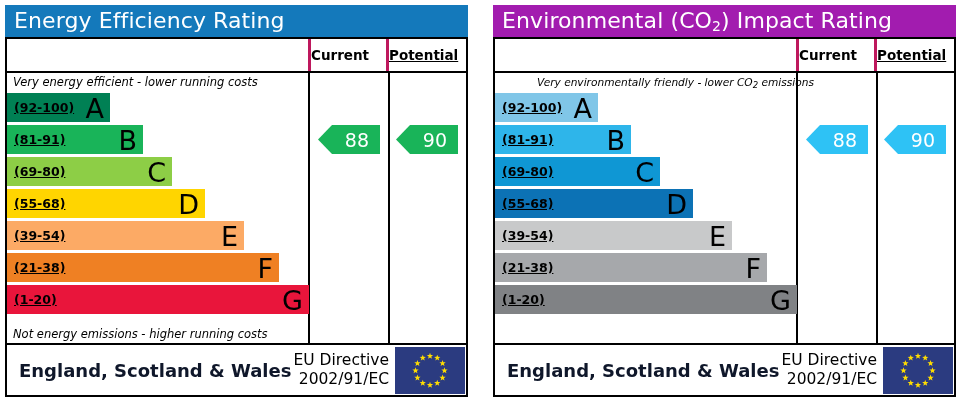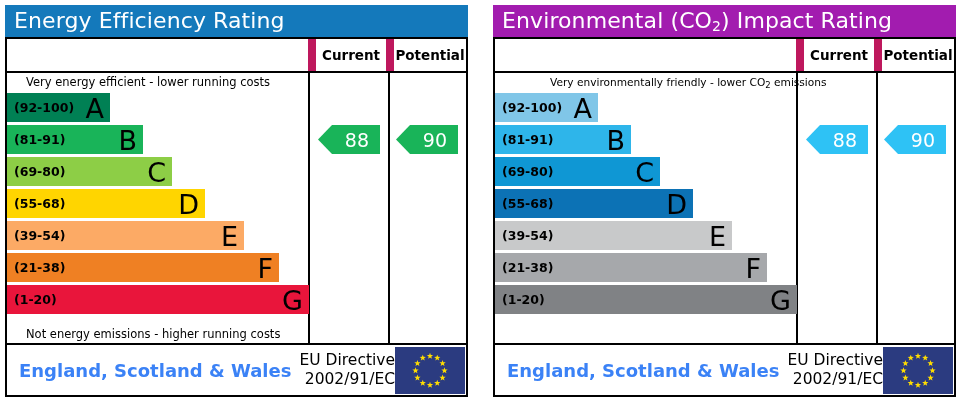--- a/index.html
+++ b/index.html
@@ -62,30 +62,29 @@
   
   .hdr-row {
     display: flex;
     height: 34px;
     border-bottom: 2px solid #000000;
     box-sizing: border-box;
   }
   .hdr-blank { flex: 0 0 301px; box-sizing: border-box; }
   .hdr-cell {
     flex: 0 0 78px;
-    border-left: 8px solid #be185d;
-    box-sizing: border-box;
-    text-align: center;
+    border-left: 3px solid #be185d;
+    box-sizing: border-box;
     font-size: 13.5px;
     font-weight: bold;
     line-height: 32px;
     color: #000000;
     font-family: "DejaVu Sans", sans-serif;
   }
-  .hdr-cell.last { flex: 1 1 auto; }
+  .hdr-cell.last { flex: 1 1 auto; text-decoration: underline; }
 
   
   .grid-area {
     position: relative;
     height: 270px;
   }
   .col-line {
     position: absolute;
     top: 0;
     bottom: 0;
@@ -98,22 +97,23 @@
   .bands-col {
     position: absolute;
     left: 0;
     top: 0;
     width: 301px;
     height: 270px;
   }
 
   .caption {
     font-size: 11.5px;
+    font-style: italic;
     color: #000000;
-    padding-left: 19px;
+    padding-left: 6px;
     line-height: 18px;
     height: 18px;
     white-space: nowrap;
     font-family: "DejaVu Sans", sans-serif;
   }
   .caption.bottom { padding-top: 2px; }
   .caption.small { font-size: 10.6px; margin-left: 36px; }
   .caption sub { font-size: 8.5px; vertical-align: baseline; position: relative; top: 2px; }
 
   .bands {
@@ -129,20 +129,21 @@
     align-items: center;
     box-sizing: border-box;
   }
   .band-range {
     font-size: 12.5px;
     font-weight: bold;
     color: #000000;
     padding-left: 7px;
     white-space: nowrap;
     font-family: "DejaVu Sans", sans-serif;
+    text-decoration: underline;
   }
   .band-letter {
     position: absolute;
     right: 6px;
     top: 50%;
     transform: translateY(-50%);
     font-size: 27px;
     font-weight: 400;
     color: #000000;
     line-height: 1;
@@ -183,32 +184,32 @@
     border-top: 2px solid #000000;
     display: flex;
     align-items: center;
     box-sizing: border-box;
     background: #ffffff;
   }
   .footer-region {
     flex: 1 1 auto;
     font-size: 18px;
     font-weight: bold;
-    color: #3b82f6;
+    color: #0f172a;
     padding-left: 12px;
     white-space: nowrap;
     font-family: "DejaVu Sans", sans-serif;
   }
   .footer-directive {
     flex: 0 0 auto;
     text-align: right;
     font-size: 15.5px;
     line-height: 19px;
     color: #000000;
-    padding-right: 0;
+    padding-right: 6px;
     white-space: nowrap;
     font-family: "DejaVu Sans", sans-serif;
   }
   .eu-flag {
     flex: 0 0 auto;
     position: relative;
     width: 70px;
     height: 47px;
     margin-right: 1px;
   }

